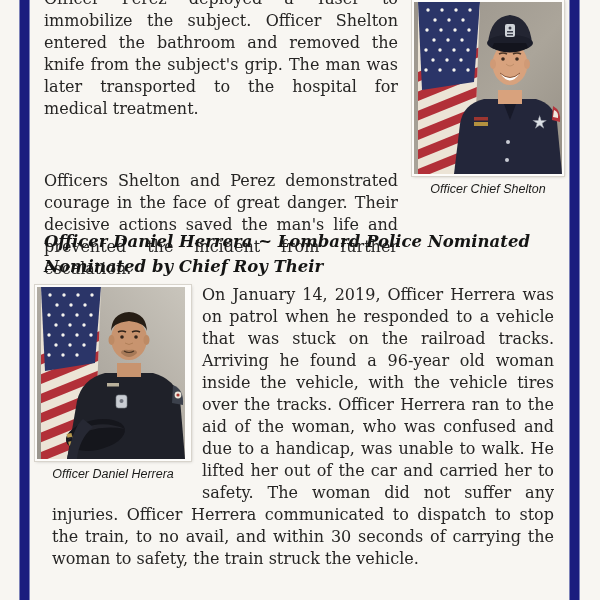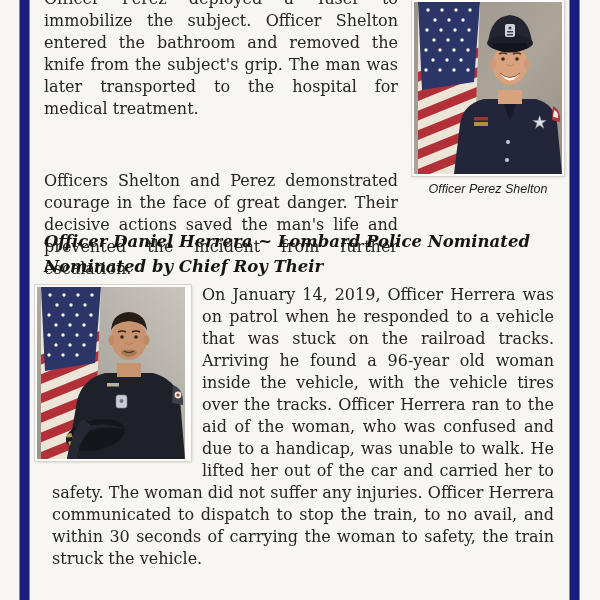--- a/index.html
+++ b/index.html
@@ -173,21 +173,21 @@
           <g>
             <path d="M139,104 Q147,108 146,120 L138,118 Z" fill="#b5343c"></path>
             <path d="M140,108 Q145,110 144,116 L139,115 Z" fill="#efe9e0"></path>
           </g>
 
           <circle cx="94" cy="140" r="2" fill="#c9ccd4"></circle>
           <circle cx="93" cy="158" r="2" fill="#c9ccd4"></circle>
         </g>
       </svg>
     </div>
-    <figcaption class="caption">Officer Perez Shelton</figcaption>
+    <figcaption class="caption">Officer Chief Shelton</figcaption>
   </figure>
 
   <div class="heading">
     <div>Officer Daniel Herrera ~ Lombard Police Nominated</div>
     <div>Nominated by Chief Roy Their</div>
   </div>
 
   <div class="s2">
     <figure class="figure herrera-figure" style="margin-top:9px;">
       <div class="photo-frame">
@@ -276,17 +276,18 @@
               <ellipse cx="58" cy="148" rx="30" ry="15" fill="#15161c"></ellipse>
               <path d="M28,148 Q58,136 88,148 Q58,128 28,148 Z" fill="#23242c"></path>
               <rect x="30" y="141" width="5" height="4" fill="#b99b4e"></rect>
               <rect x="35" y="145" width="5" height="4" fill="#b99b4e"></rect>
               <rect x="30" y="149" width="5" height="4" fill="#b99b4e"></rect>
             </g>
             <path d="M30,172 Q36,140 46,132 L56,140 Q42,152 40,172 Z" fill="#262833"></path>
           </g>
         </svg>
       </div>
+      <figcaption class="caption">Officer Daniel Herrera</figcaption>
     </figure>
     <p>On January 14, 2019, Officer Herrera was on patrol when he responded to a vehicle that was stuck on the railroad tracks. Arriving he found a 96-year old woman inside the vehicle, with the vehicle tires over the tracks. Officer Herrera ran to the aid of the woman, who was confused and due to a handicap, was unable to walk. He lifted her out of the car and carried her to safety. The woman did not suffer any injuries. Officer Herrera communicated to dispatch to stop the train, to no avail, and within 30 seconds of carrying the woman to safety, the train struck the vehicle.</p>
   </div>
 
 </div>
 
 </body></html>

